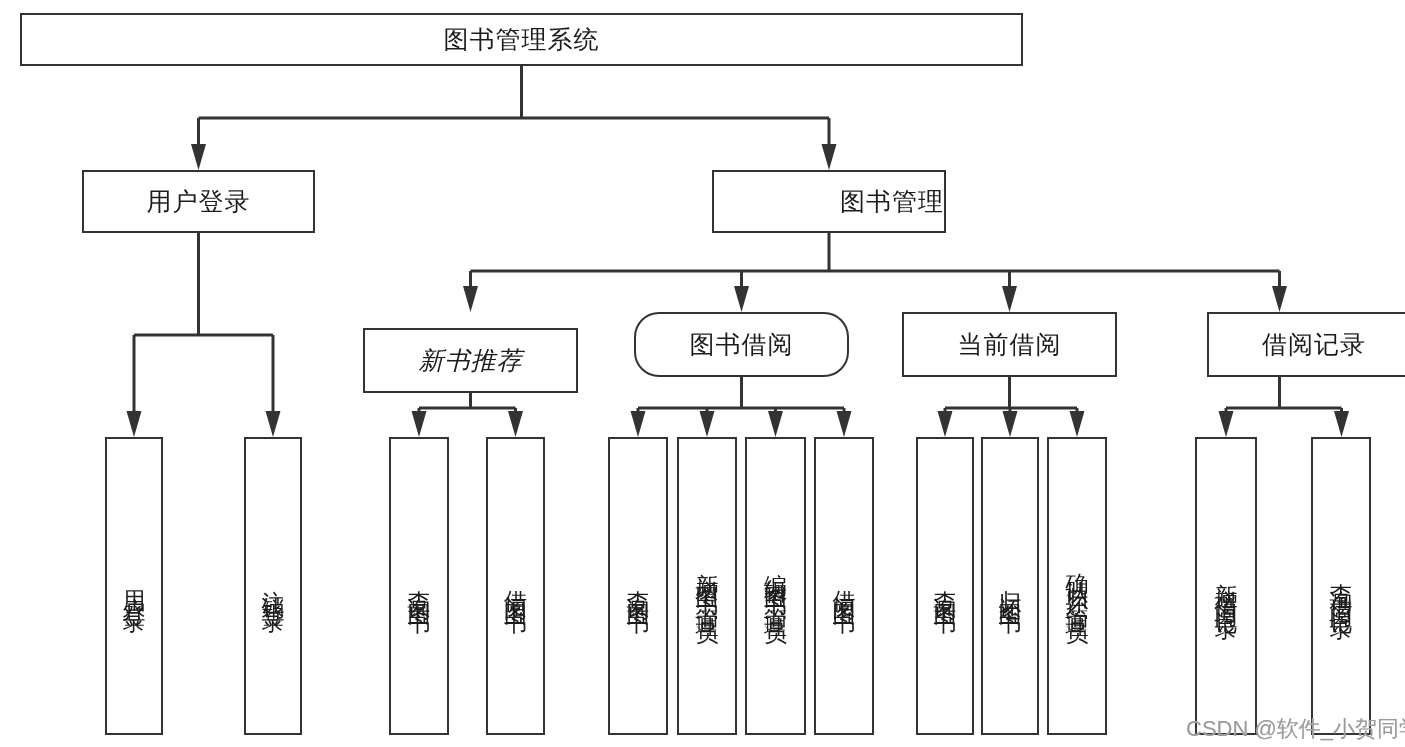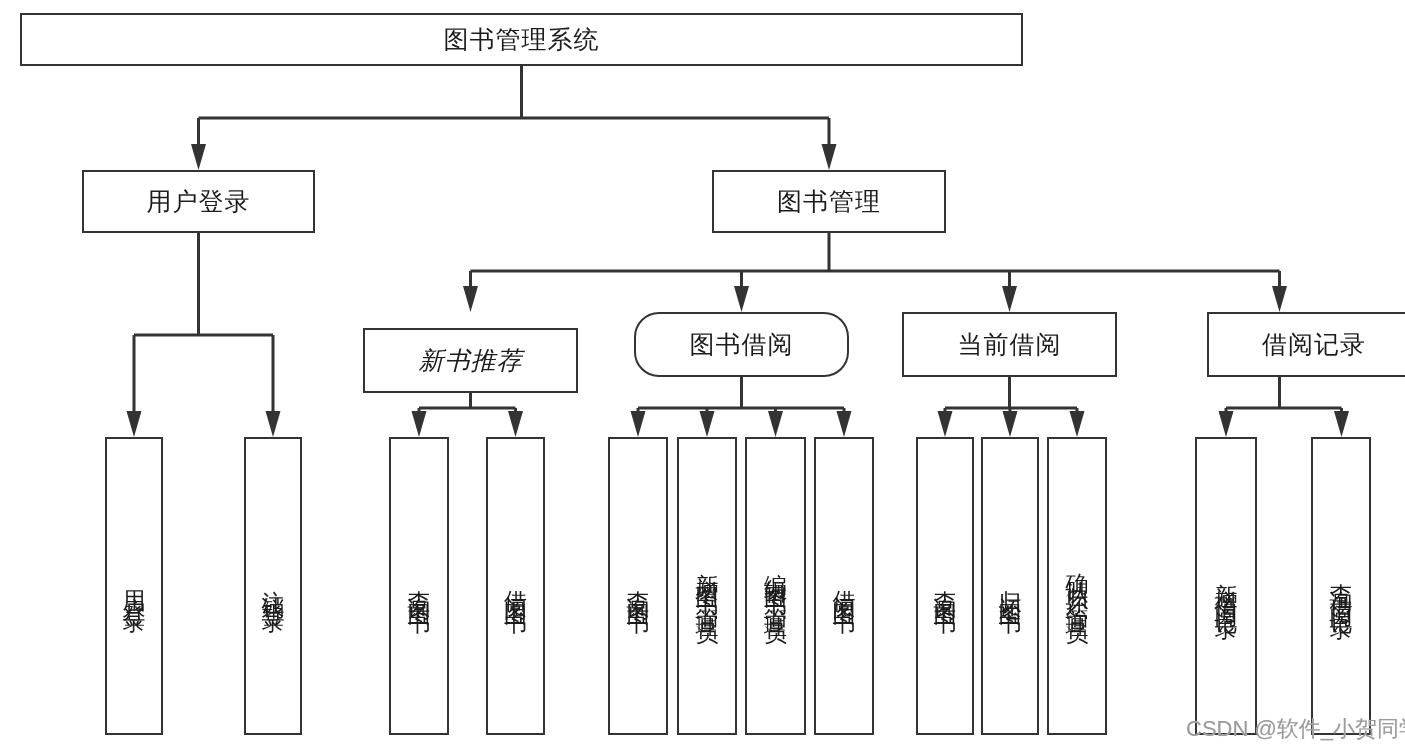--- a/index.html
+++ b/index.html
@@ -47,21 +47,21 @@
     text-orientation: mixed;
     font-size: 23px;
     letter-spacing: 7px;
     line-height: 1;
     white-space: nowrap;
   }
   
   .b-root { left: 20px;  top: 13px;  width: 1003px; height: 53px; }
   
   .b-user { left: 82px;  top: 170px; width: 233px; height: 63px; }
-  .b-book { left: 712px; top: 170px; width: 234px; height: 63px; }
+  .b-book { left: 712px; top: 170px; width: 234px; height: 63px; justify-content: flex-end; }
   
   .b-l3a { left: 363px;  top: 328px; width: 215px; height: 65px; font-style: italic; }
   .b-l3b { left: 634px;  top: 312px; width: 215px; height: 65px; border-radius: 25px; }
   .b-l3c { left: 902px;  top: 312px; width: 215px; height: 65px; font-family: Liberation Serif, serif; }
   .b-l3d { left: 1172px; top: 312px; width: 214px; height: 65px; margin-left: 35px; }
   
   .b-u1 { left: 105px;  width: 58px; }
   .b-u2 { left: 244px;  width: 58px; }
   .b-n1 { left: 389px;  width: 60px; }
   .b-n2 { left: 486px;  width: 59px; }

